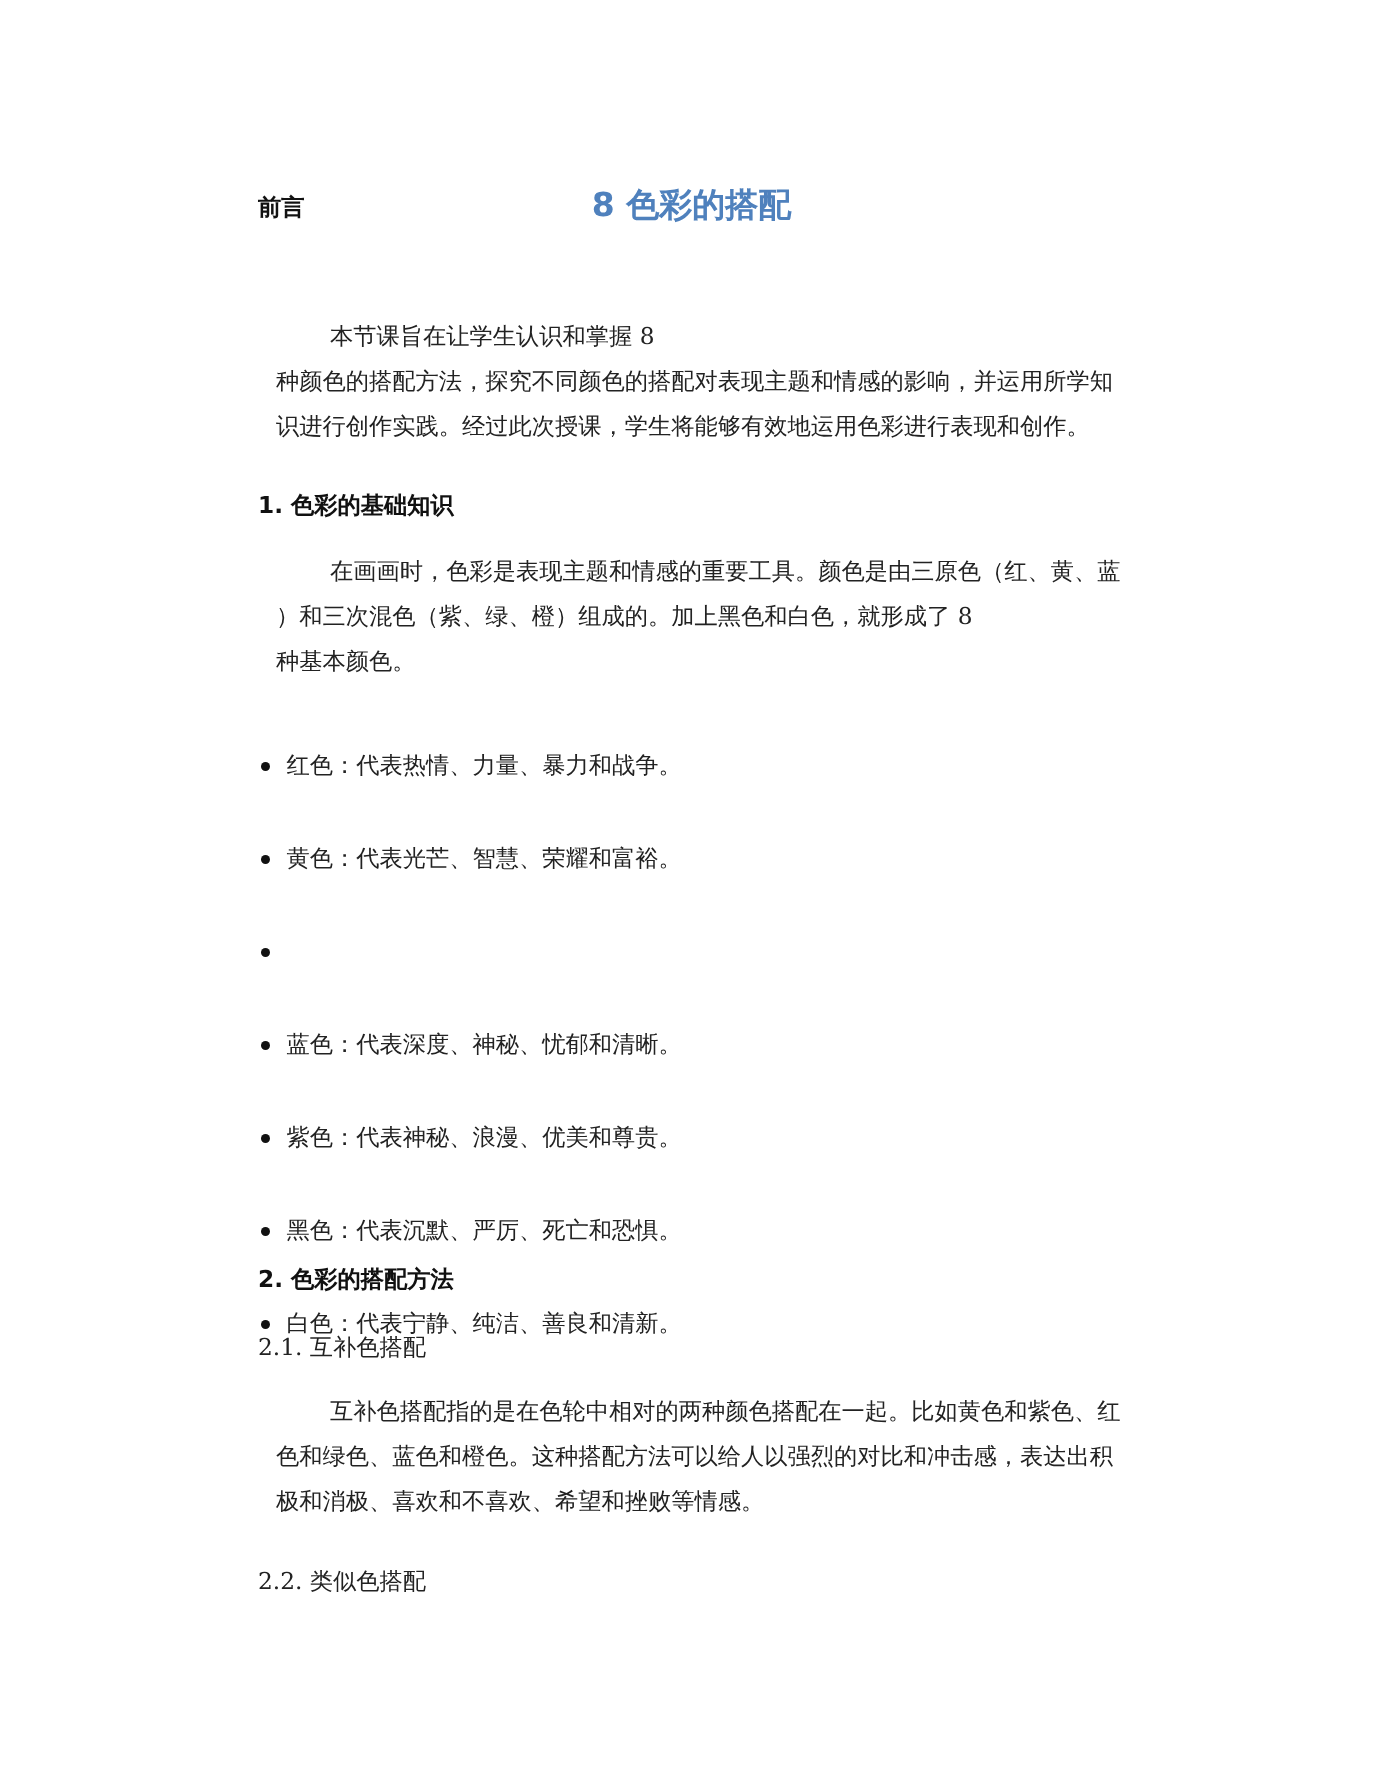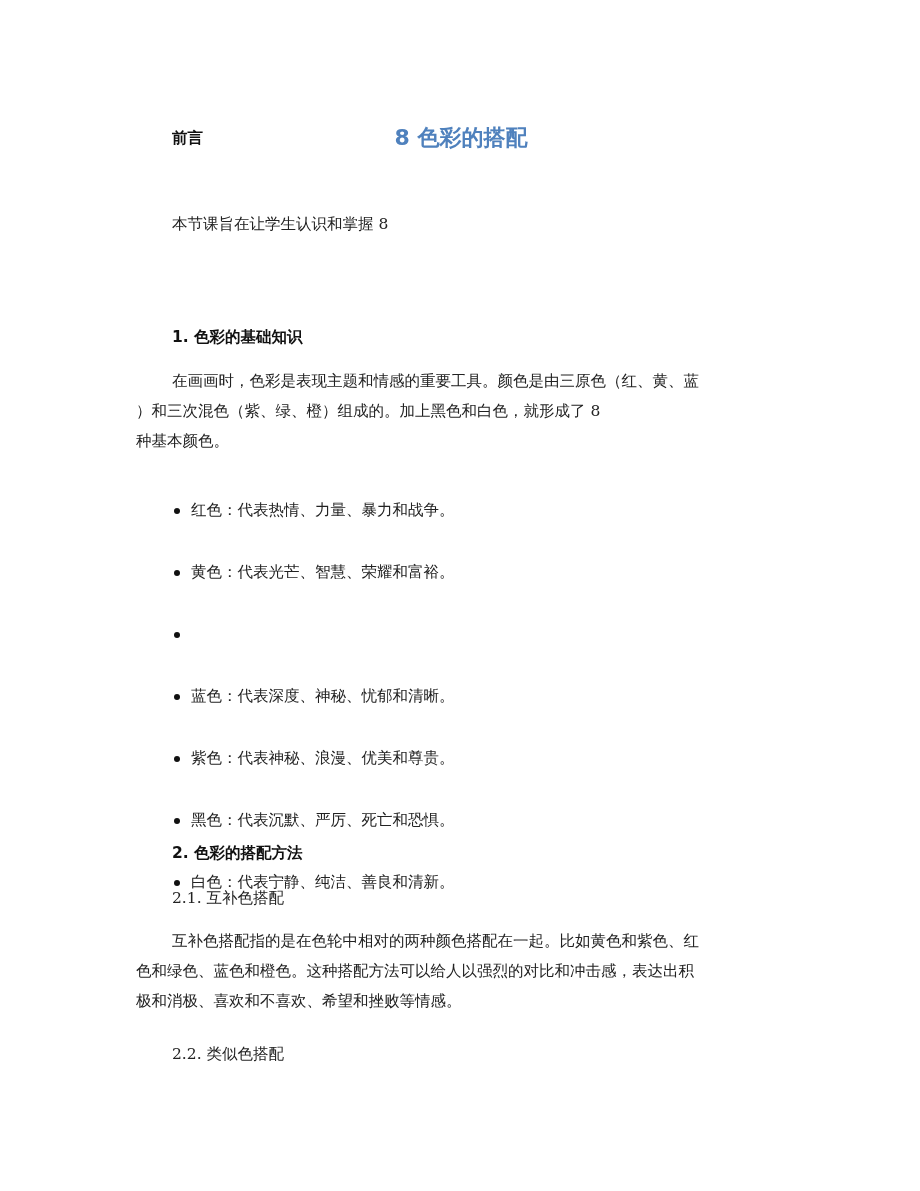--- a/index.html
+++ b/index.html
@@ -18,21 +18,21 @@
       position: absolute; left: 36px; font-family: "DejaVu Sans", "Liberation Sans", sans-serif;
       font-weight: bold; font-size: 15.5px; line-height: 24px; color: #111;
     }
     .h3 {
       position: absolute; left: 36px; font-size: 15.5px; line-height: 24px; color: #222;
     }
     .para {
       position: absolute; left: 0; width: 650px;
       font-size: 15.5px; line-height: 30px; color: #222;
     }
-    .para .line { display: block; white-space: nowrap; }
+    .para .line { display: block; white-space: nowrap; margin-left: 48px; }
     .para .indent { padding-left: 36px; }
     ul.bullets { position: absolute; left: 0; top: 478px; margin: 0; padding: 0; list-style: none; width: 650px; }
     ul.bullets li {
       position: relative; height: 45px; line-height: 30px; font-size: 15.5px; color: #222;
       padding-left: 55px;
       margin-top: 17px;
     }
     ul.bullets li .dot {
       position: absolute; left: 38px; top: 13px; width: 6px; height: 6px; border-radius: 50%; background: #111;
     }
@@ -41,20 +41,22 @@
 <body>
 
 <div class="page">
 
   <div class="title">8 色彩的搭配</div>
 
   <div class="h" style="top:126px;">前言</div>
 
   <div class="para" style="top:209px;">
     <span class="line indent">本节课旨在让学生认识和掌握 8</span>
+    <span class="line">种颜色的搭配方法，探究不同颜色的搭配对表现主题和情感的影响，并运用所学知</span>
+    <span class="line">识进行创作实践。经过此次授课，学生将能够有效地运用色彩进行表现和创作。</span>
   </div>
 
   <div class="h" style="top:325px;">1. 色彩的基础知识</div>
 
   <div class="para" style="top:366px;">
     <span class="line indent">在画画时，色彩是表现主题和情感的重要工具。颜色是由三原色（红、黄、蓝</span>
     <span class="line">）和三次混色（紫、绿、橙）组成的。加上黑色和白色，就形成了 8</span>
     <span class="line">种基本颜色。</span>
   </div>
 

